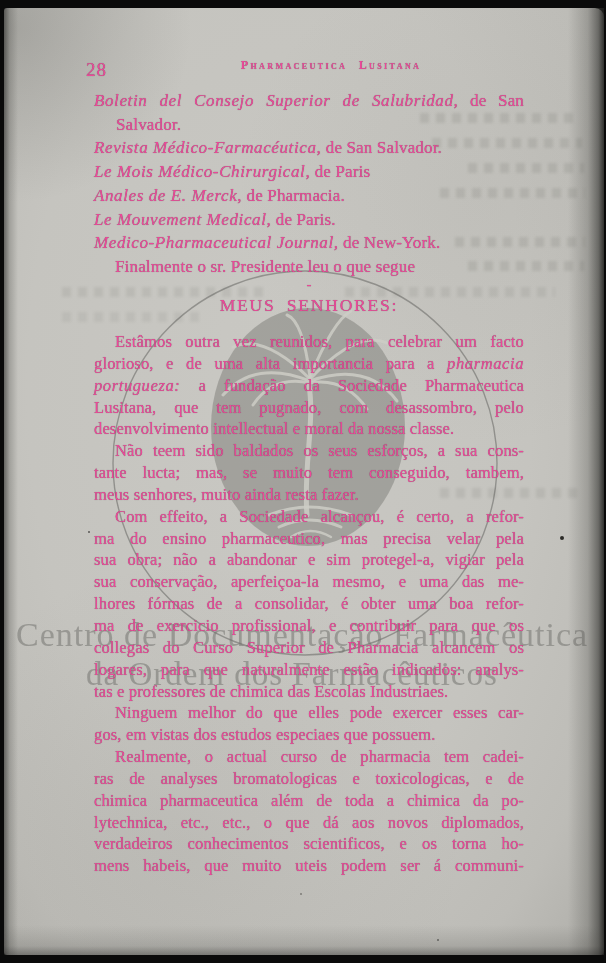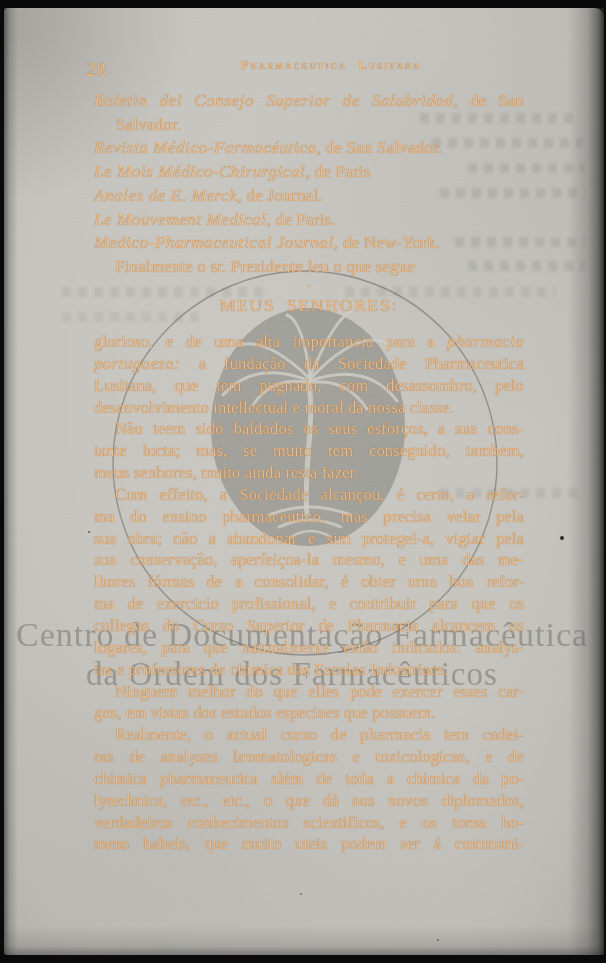--- a/index.html
+++ b/index.html
@@ -13,21 +13,21 @@
            radial-gradient(ellipse at 46% 40%, #c9c8c3 0%, #c5c4bf 55%, #bdbcb7 82%, #b1b0ab 97%);
          border-radius:3px 9px 4px 3px;}
   .edge-left{position:absolute;left:4px;top:8px;bottom:8px;width:14px;z-index:40;
          background:linear-gradient(90deg, rgba(25,25,23,0.55), rgba(60,60,56,0.25) 40%, rgba(60,60,56,0) 100%);}
   .edge-right{position:absolute;right:2px;top:8px;bottom:8px;width:36px;z-index:40;
          background:linear-gradient(90deg, rgba(40,40,38,0) 0%, rgba(70,70,66,0.28) 55%, rgba(55,55,52,0.62) 84%, rgba(30,30,28,0.88) 100%);}
   .edge-bottom{position:absolute;left:4px;right:2px;bottom:8px;height:30px;z-index:40;
          background:linear-gradient(180deg, rgba(40,40,38,0) 0%, rgba(70,70,66,0.18) 70%, rgba(40,40,38,0.45) 100%);}
 
   
-  .ink{color:#fdba74;text-shadow:0 0 0.7px rgba(40,38,34,0.65);}
+  .ink{color:#ec4899;text-shadow:0 0 0.7px rgba(40,38,34,0.65);}
   .page-number{position:absolute;left:86px;top:59px;font-size:19px;letter-spacing:1px;z-index:20;}
   .running-header{position:absolute;left:94px;top:58px;width:430px;text-align:center;
          padding-left:44px;box-sizing:border-box;font-size:12px;font-weight:600;
          font-variant:small-caps;letter-spacing:2.4px;word-spacing:6px;z-index:20;}
 
   .journal-list{position:absolute;left:94px;top:89px;width:430px;font-size:17px;
          line-height:23.7px;z-index:20;}
   .speech{position:absolute;left:94px;top:331px;width:430px;font-size:16.5px;
          line-height:21.85px;z-index:20;}
   .tline{white-space:nowrap;letter-spacing:0.15px;}
@@ -100,31 +100,32 @@
   <div class="watermark wm2">da Ordem dos Farmacêuticos</div>
 
   <div class="page-number ink">28</div>
   <div class="running-header ink">Pharmaceutica Lusitana</div>
 
   <div class="journal-list ink">
       <div class="tline j"><span class="it">Boletin del Consejo Superior de Salubridad,</span><span> de San</span></div>
       <div class="tline hang"><span>Salvador.</span></div>
       <div class="tline"><span class="it">Revista Médico-Farmacéutica,</span><span> de San Salvador.</span></div>
       <div class="tline"><span class="it">Le Mois Médico-Chirurgical,</span><span> de Paris</span></div>
-      <div class="tline"><span class="it">Anales de E. Merck,</span><span> de Journal.</span></div>
+      <div class="tline"><span class="it">Anales de E. Merck,</span><span> de Pharmacia.</span></div>
       <div class="tline"><span class="it">Le Mouvement Medical,</span><span> de Paris.</span></div>
       <div class="tline"><span class="it">Medico-Pharmaceutical Journal,</span><span> de New-York.</span></div>
       <div class="tline ind"><span>Finalmente o sr. Presidente leu o que segue</span></div>
     </div>
 
   <div class="divider ink">-</div>
   <div class="salutation ink">MEUS SENHORES:</div>
 
   <div class="speech ink">
       <div>
+        <div class="tline j ind"><span>Estâmos outra vez reunidos, para celebrar um facto</span></div>
         <div class="tline j"><span>glorioso, e de uma alta importancia para a </span><span class="it">pharmacia</span></div>
         <div class="tline j"><span class="it">portugueza:</span><span> a fundação da Sociedade Pharmaceutica</span></div>
         <div class="tline j"><span>Lusitana, que tem pugnado, com desassombro, pelo</span></div>
         <div class="tline"><span>desenvolvimento intellectual e moral da nossa classe.</span></div>
       </div>
       <div>
         <div class="tline j ind"><span>Não teem sido baldados os seus esforços, a sua cons-</span></div>
         <div class="tline j"><span>tante lucta; mas, se muito tem conseguido, tambem,</span></div>
         <div class="tline"><span>meus senhores, muito ainda resta fazer.</span></div>
       </div>

